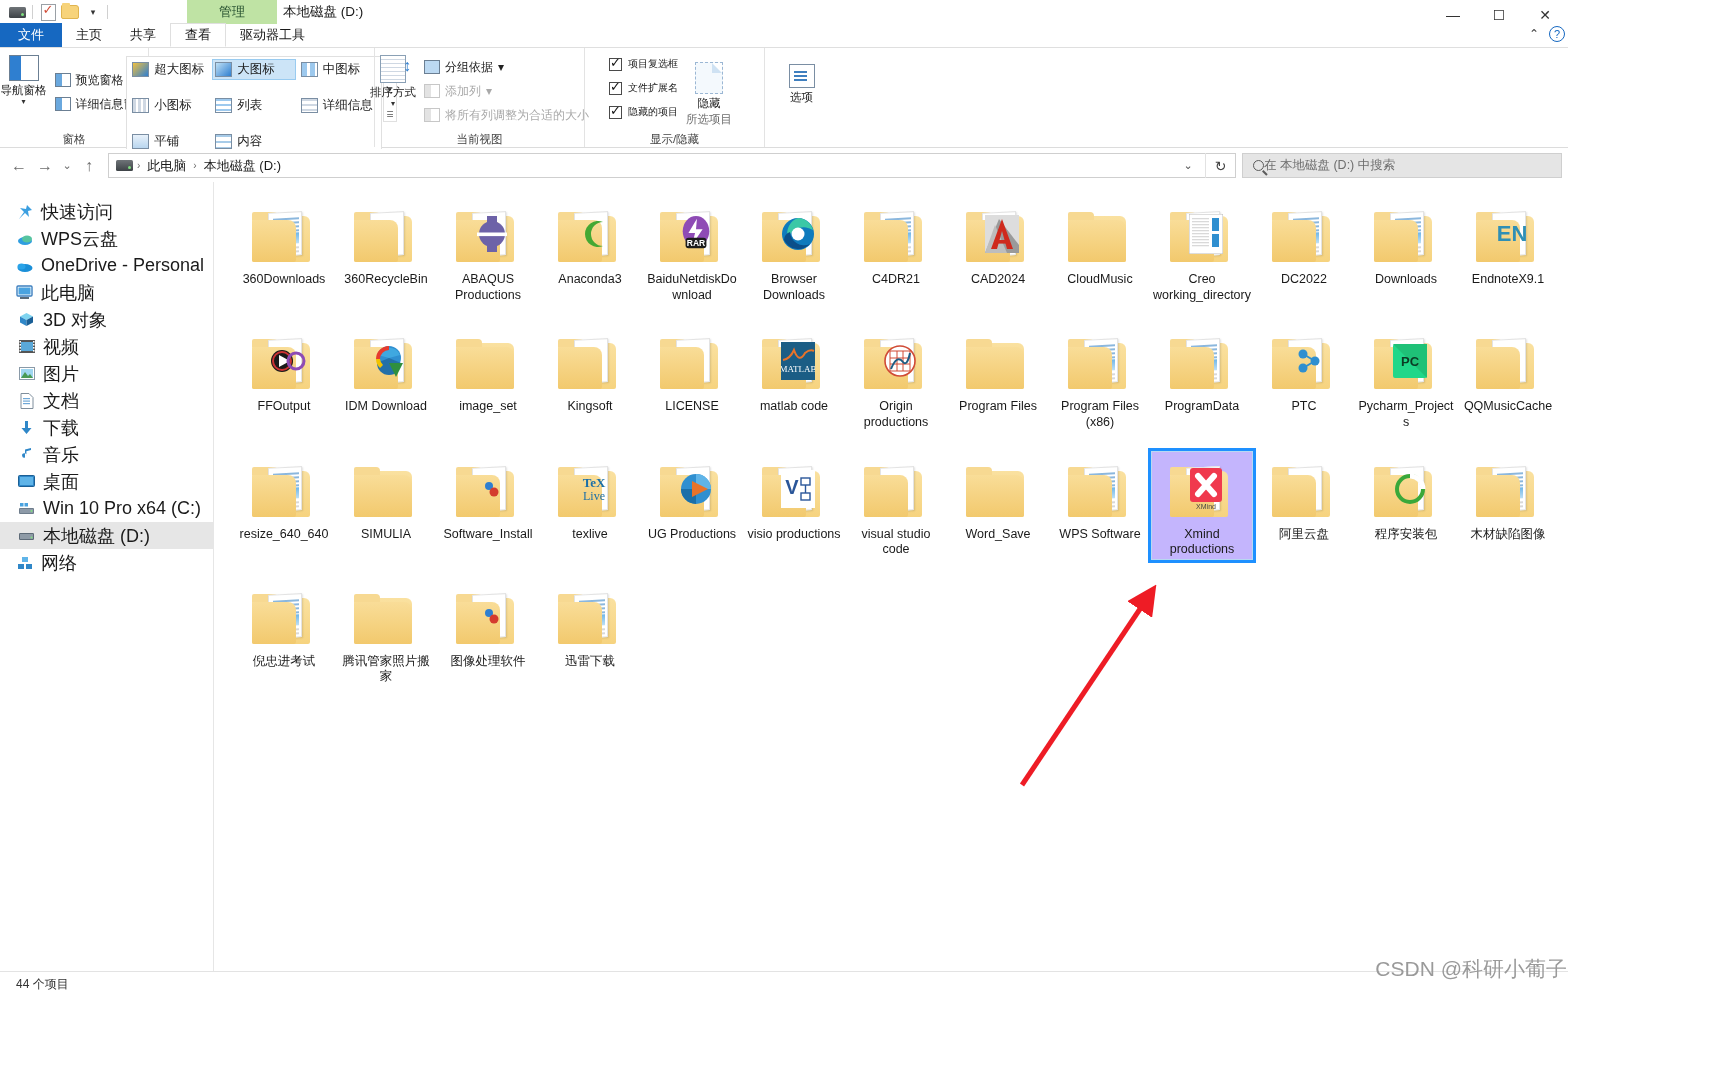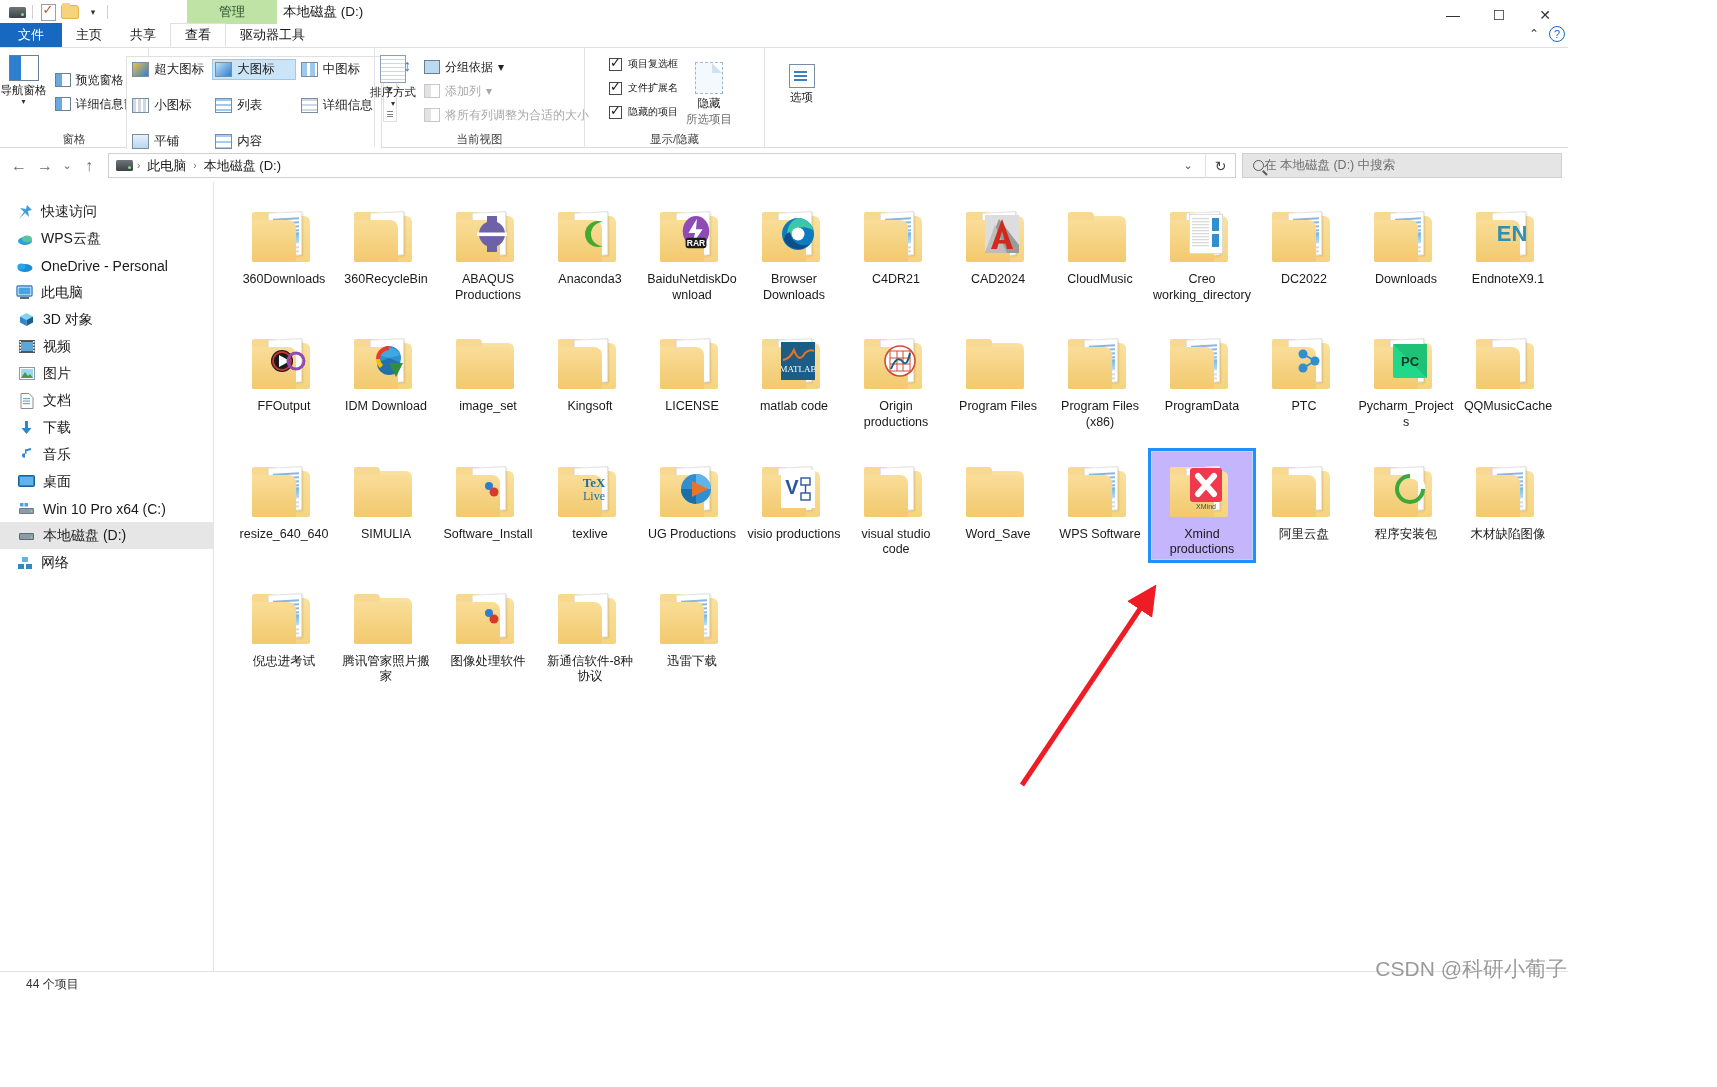--- a/index.html
+++ b/index.html
@@ -171,21 +171,21 @@
   .mag { width: 11px; height: 11px; border: 1.6px solid #5b5b5b; border-radius: 50%; position: relative;}
   .mag::after{content:"";position:absolute;right:-5px;bottom:-4px;width:6px;height:1.6px;background:#5b5b5b;transform:rotate(45deg);}
   
   .sidebar {
     position: absolute; top: 182px; left: 0; width: 214px; height: 789px;
     background: #ffffff; border-right: 1px solid #e6e6e6;
     padding-top: 16px; overflow: hidden;
   }
   .nav-item {
     height: 27px; display: flex; align-items: center; gap: 8px;
-    font-size: 14px; color: #1a1a1a; padding-left: 16px; cursor: default; white-space: nowrap;
+    font-size: 18px; color: #1a1a1a; padding-left: 16px; cursor: default; white-space: nowrap;
   }
   .nav-item.child { padding-left: 18px; }
   .nav-item.selected { background: #e6e6e6; }
   .ni { width: 17px; height: 17px; flex: 0 0 17px; display:flex;align-items:center;justify-content:center;}
   
   .content {
     position: absolute; top: 182px; left: 215px; width: 1353px; height: 789px;
     background: #ffffff; padding: 14px 0 0 18px;
   }
   .grid {
@@ -241,21 +241,21 @@
   .docmore { position:absolute; left:4px; top:34px; width:26px;}
   .docmore i{display:block;height:1.5px;background:#d8d8d8;margin-bottom:2.5px;}
   .appbadge {
     position: absolute; left: 18px; top: 6px; width: 36px; height: 40px;
     display: flex; align-items: center; justify-content: center; z-index: 3;
   }
   
   .statusbar {
     position: absolute; left: 0; top: 971px; width: 1568px; height: 26px;
     border-top: 1px solid #e3e3e3; background: #fff;
-    display: flex; align-items: center; padding-left: 26px;
+    display: flex; align-items: center; padding-left: 16px;
     font-size: 12px; color: #333;
   }
   .watermark {
     position: absolute; right: 150px; top: 955px;
     font-size: 21px; color: #9a9a9a;
     display: flex; align-items: center; gap: 4px;
   }
   
   .arrow-svg { position: absolute; left: 1000px; top: 575px; pointer-events: none; }
 </style>
@@ -1381,31 +1381,20 @@
               </div>
             </div>
           </div>
           <div class="lbl">图像处理软件</div>
         </div>
         <div class="item">
           <div class="icon-wrap">
             <div class="folder">
               <div class="back"></div>
               <div class="tab-top"></div>
-              <div class="paper"></div>
-              <div class="front"></div>
-            </div>
-          </div>
-          <div class="lbl">新通信软件-8种协议</div>
-        </div>
-        <div class="item">
-          <div class="icon-wrap">
-            <div class="folder">
-              <div class="back"></div>
-              <div class="tab-top"></div>
               <div class="paper">
                 <div class="doclines">
                   <i></i>
                   <i></i>
                   <i></i>
                   <i></i>
                 </div>
                 <div class="docimg"></div>
                 <div class="docmore">
                   <i></i>

